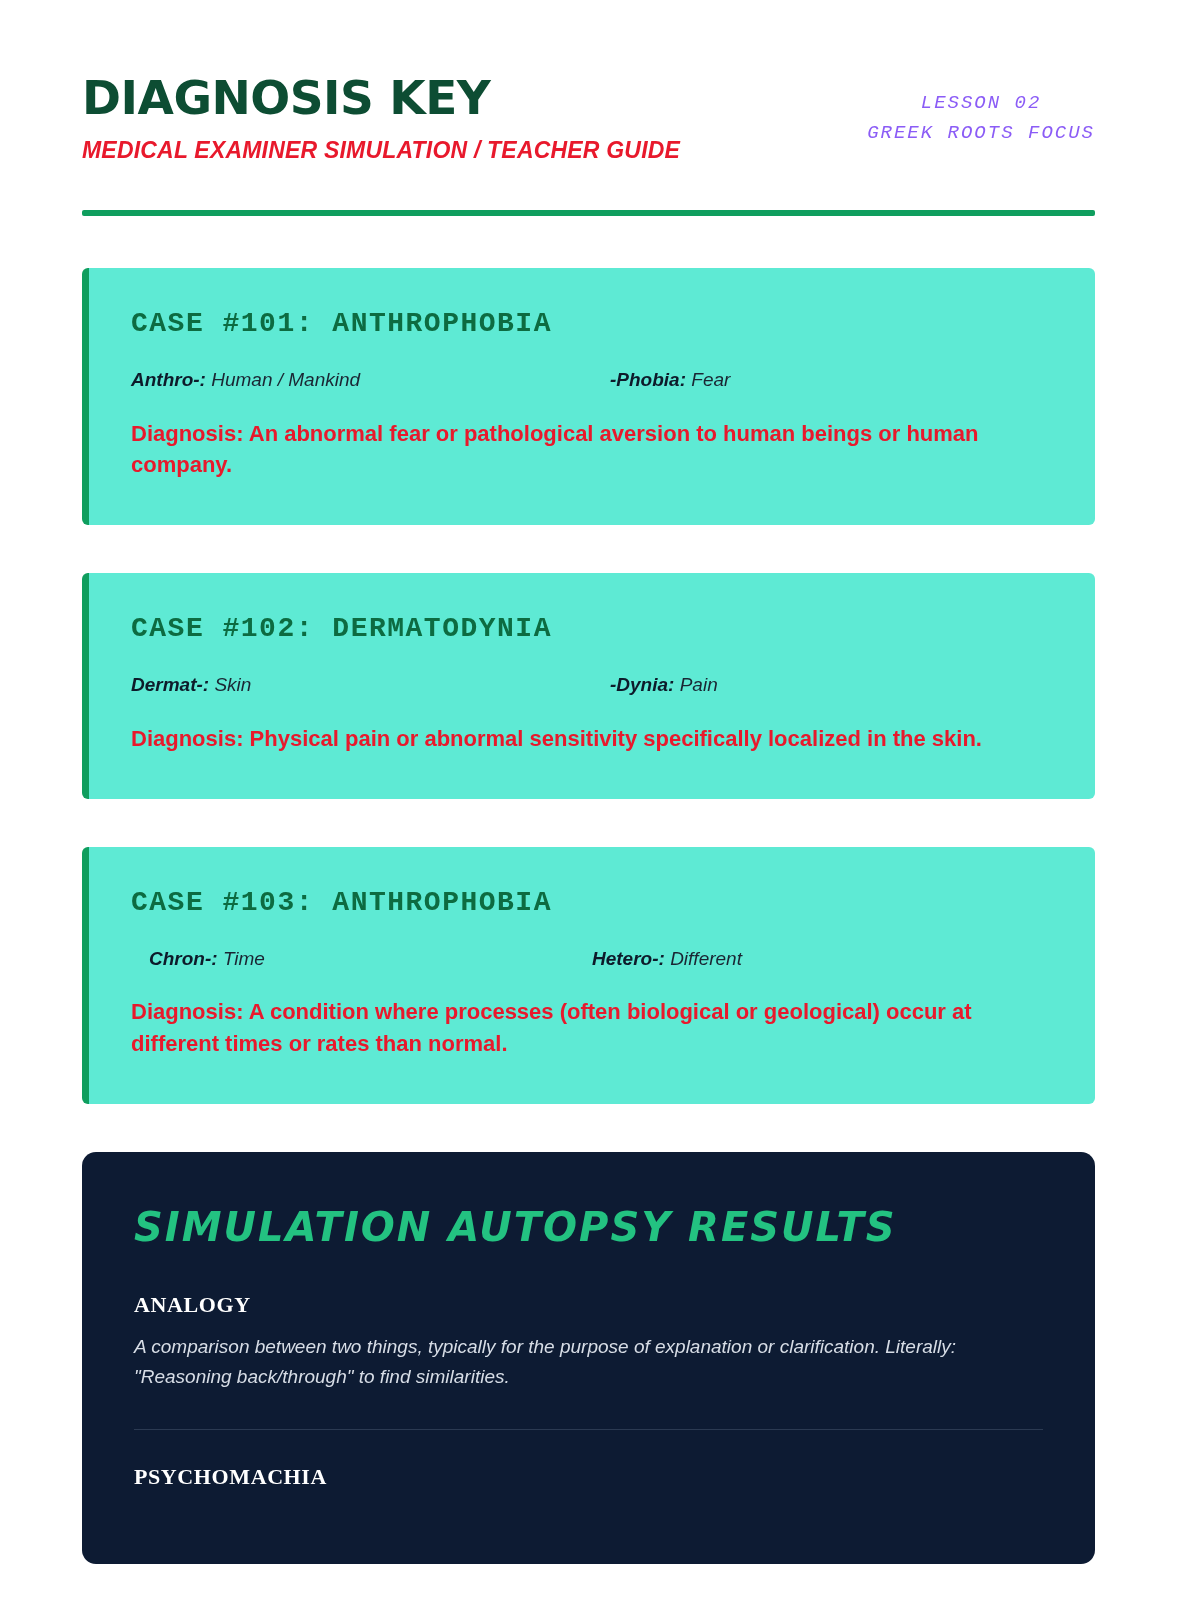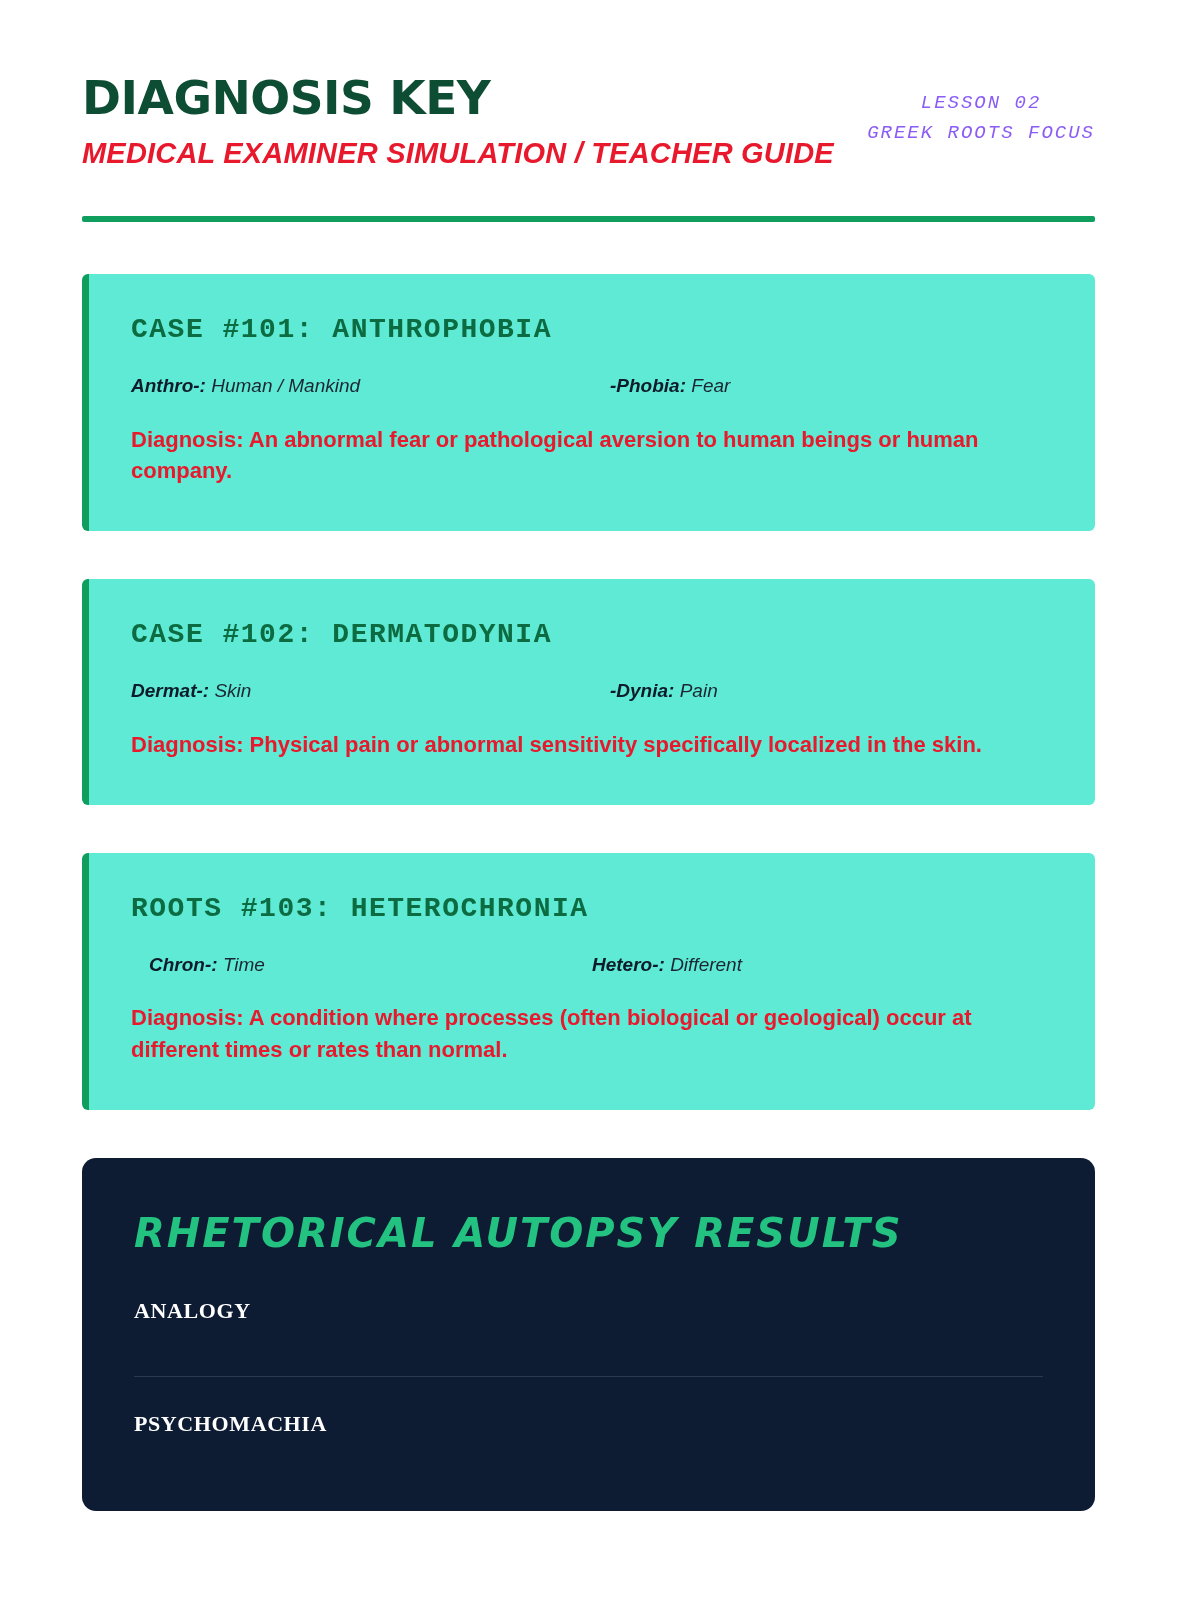--- a/index.html
+++ b/index.html
@@ -32,21 +32,21 @@
     font-family: "DejaVu Sans", sans-serif;
     font-size: 47px;
     line-height: 1.0;
     font-weight: 800;
     letter-spacing: -0.5px;
     color: #0d4d33;
     margin: 0;
   }
   .doc-subtitle {
     font-family: "Liberation Sans", sans-serif;
-    font-size: 29px;
+    font-size: 23px;
     font-weight: 700;
     font-style: italic;
     color: #e8192c;
     margin: 16px 0 0 0;
     letter-spacing: 0.2px;
   }
   .header-right {
     text-align: center;
     font-family: "Liberation Mono", monospace;
     font-size: 19px;
@@ -188,41 +188,42 @@
         </div>
         <div class="root-cell second">
           <span class="root-term">-Dynia:</span>
           <span class="root-def">Pain</span>
         </div>
       </div>
       <p class="diagnosis">Diagnosis: Physical pain or abnormal sensitivity specifically localized in the skin.</p>
     </div>
 
     <div class="case-card">
-      <h2 class="case-title">ROOTS #103: HETEROCHRONIA</h2>
+      <h2 class="case-title">CASE #103: ANTHROPHOBIA</h2>
       <div class="roots">
         <div class="root-cell second">
           <span class="root-term">Chron-:</span>
           <span class="root-def">Time</span>
         </div>
         <div class="root-cell">
           <span class="root-term">Hetero-:</span>
           <span class="root-def">Different</span>
         </div>
       </div>
       <p class="diagnosis">Diagnosis: A condition where processes (often biological or geological) occur at different times or rates than normal.</p>
     </div>
 
   </div>
 
   <div class="autopsy">
-    <h2 class="autopsy-title">RHETORICAL AUTOPSY RESULTS</h2>
+    <h2 class="autopsy-title">SIMULATION AUTOPSY RESULTS</h2>
 
     <div class="term-block">
       <div class="term-name">ANALOGY</div>
+      <p class="term-def">A comparison between two things, typically for the purpose of explanation or clarification. Literally: "Reasoning back/through" to find similarities.</p>
     </div>
 
     <hr class="term-divider">
 
     <div class="term-block">
       <div class="term-name">PSYCHOMACHIA</div>
     </div>
   </div>
 
 </div>

